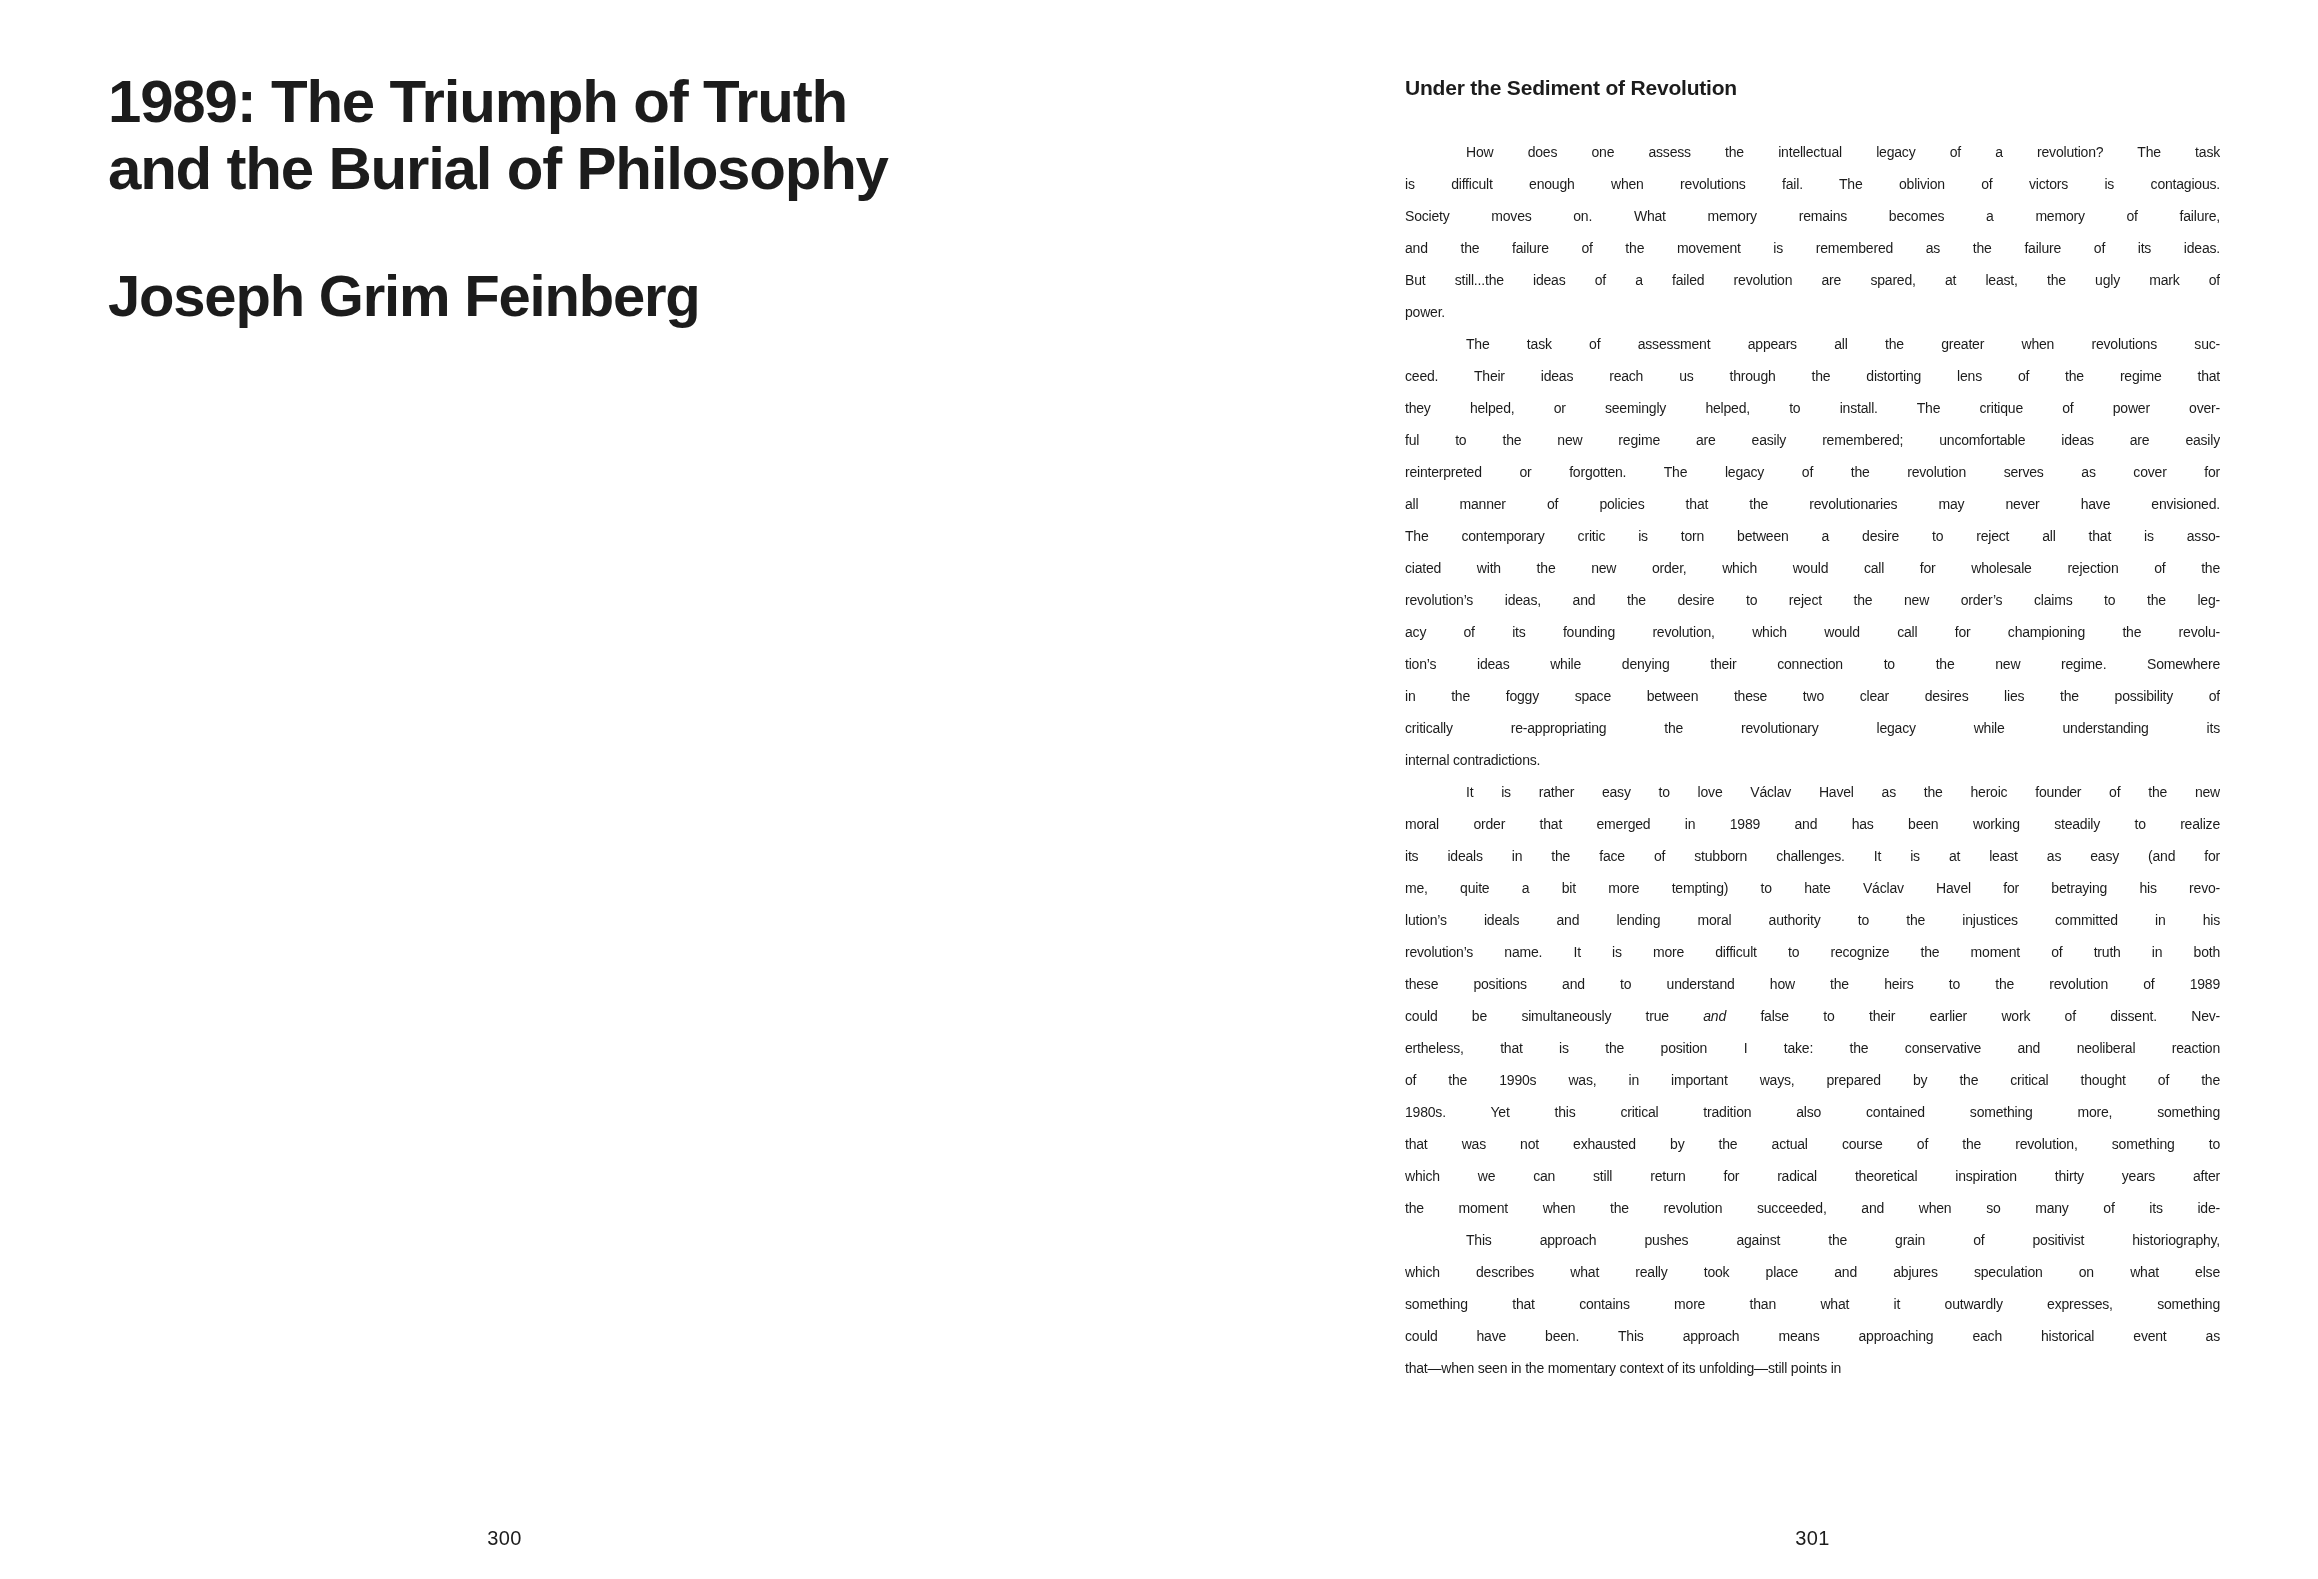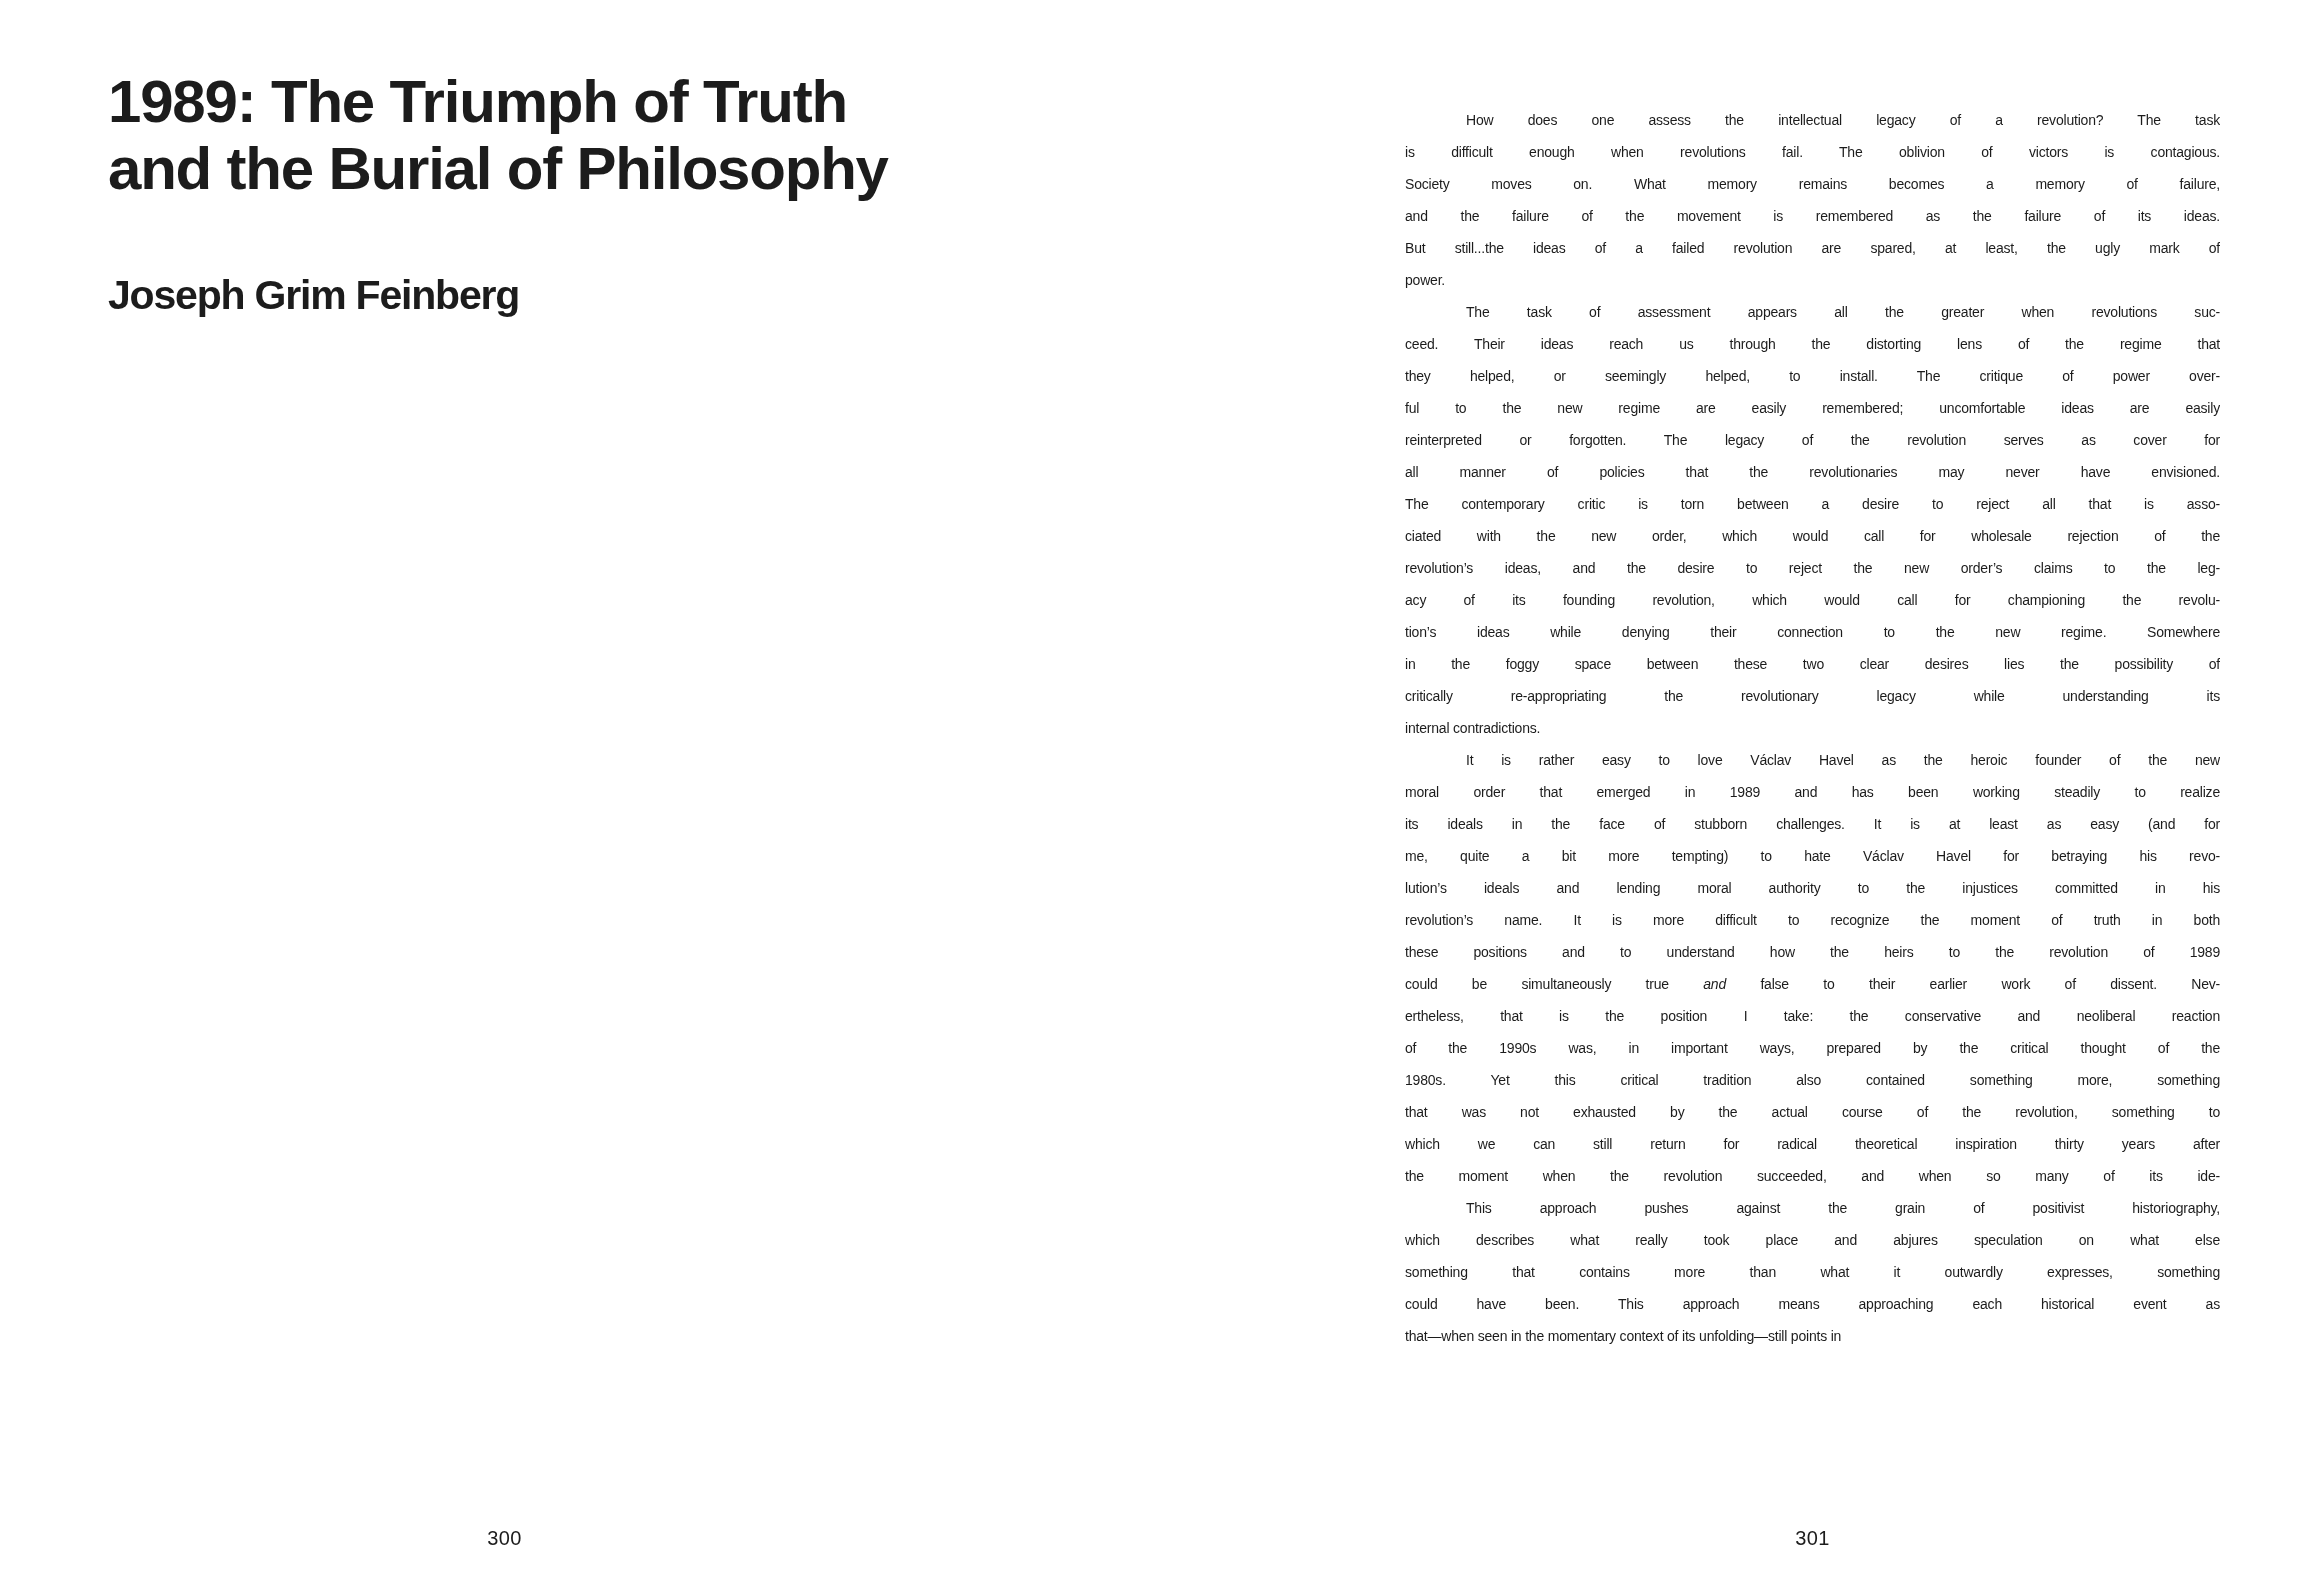--- a/index.html
+++ b/index.html
@@ -15,21 +15,21 @@
 
   
   .chapter-title {
     position: absolute; left: 108px; top: 68px;
     font-size: 60px; font-weight: bold;
     line-height: 67px; letter-spacing: -1.2px;
     white-space: nowrap;
   }
   .chapter-author {
     position: absolute; left: 108px; top: 262px;
-    font-size: 41px; font-weight: bold;
+    font-size: 58px; font-weight: bold;
     line-height: 67px; letter-spacing: -1.2px;
     white-space: nowrap;
   }
 
   
   .text-column {
     position: absolute; left: 1405px; top: 72px;
     width: 815px;
   }
   .section-heading {
@@ -72,20 +72,21 @@
     <div class="chapter-title">
       <div>1989: The Triumph of Truth</div>
       <div>and the Burial of Philosophy</div>
     </div>
     <div class="chapter-author">Joseph Grim Feinberg</div>
     <div class="folio folio-left">300</div>
   </div>
 
   <div>
     <div class="text-column">
+      <div class="section-heading">Under the Sediment of Revolution</div>
       <div class="heading-gap"></div>
       <div id="body-text">
           <div class="para">
             <div class="line indent"><span>How does one assess the intellectual legacy of a revolution? The task</span></div>
             <div class="line"><span>is difficult enough when revolutions fail. The oblivion of victors is contagious.</span></div>
             <div class="line"><span>Society moves on. What memory remains becomes a memory of failure,</span></div>
             <div class="line"><span>and the failure of the movement is remembered as the failure of its ideas.</span></div>
             <div class="line"><span>But still...the ideas of a failed revolution are spared, at least, the ugly mark of</span></div>
             <div class="line end"><span>power.</span></div>
           </div>

